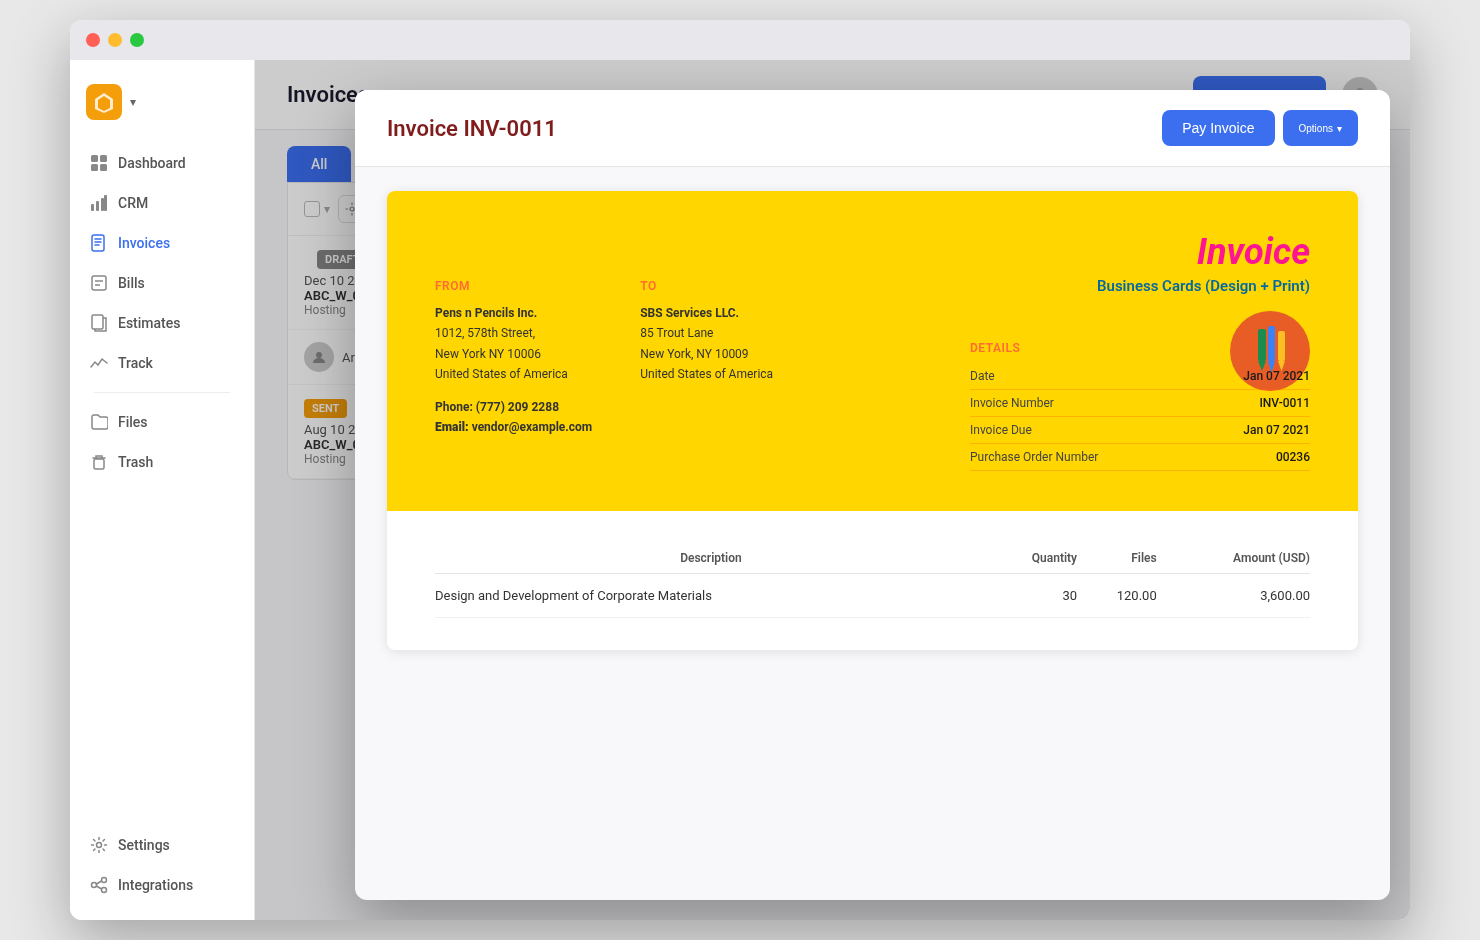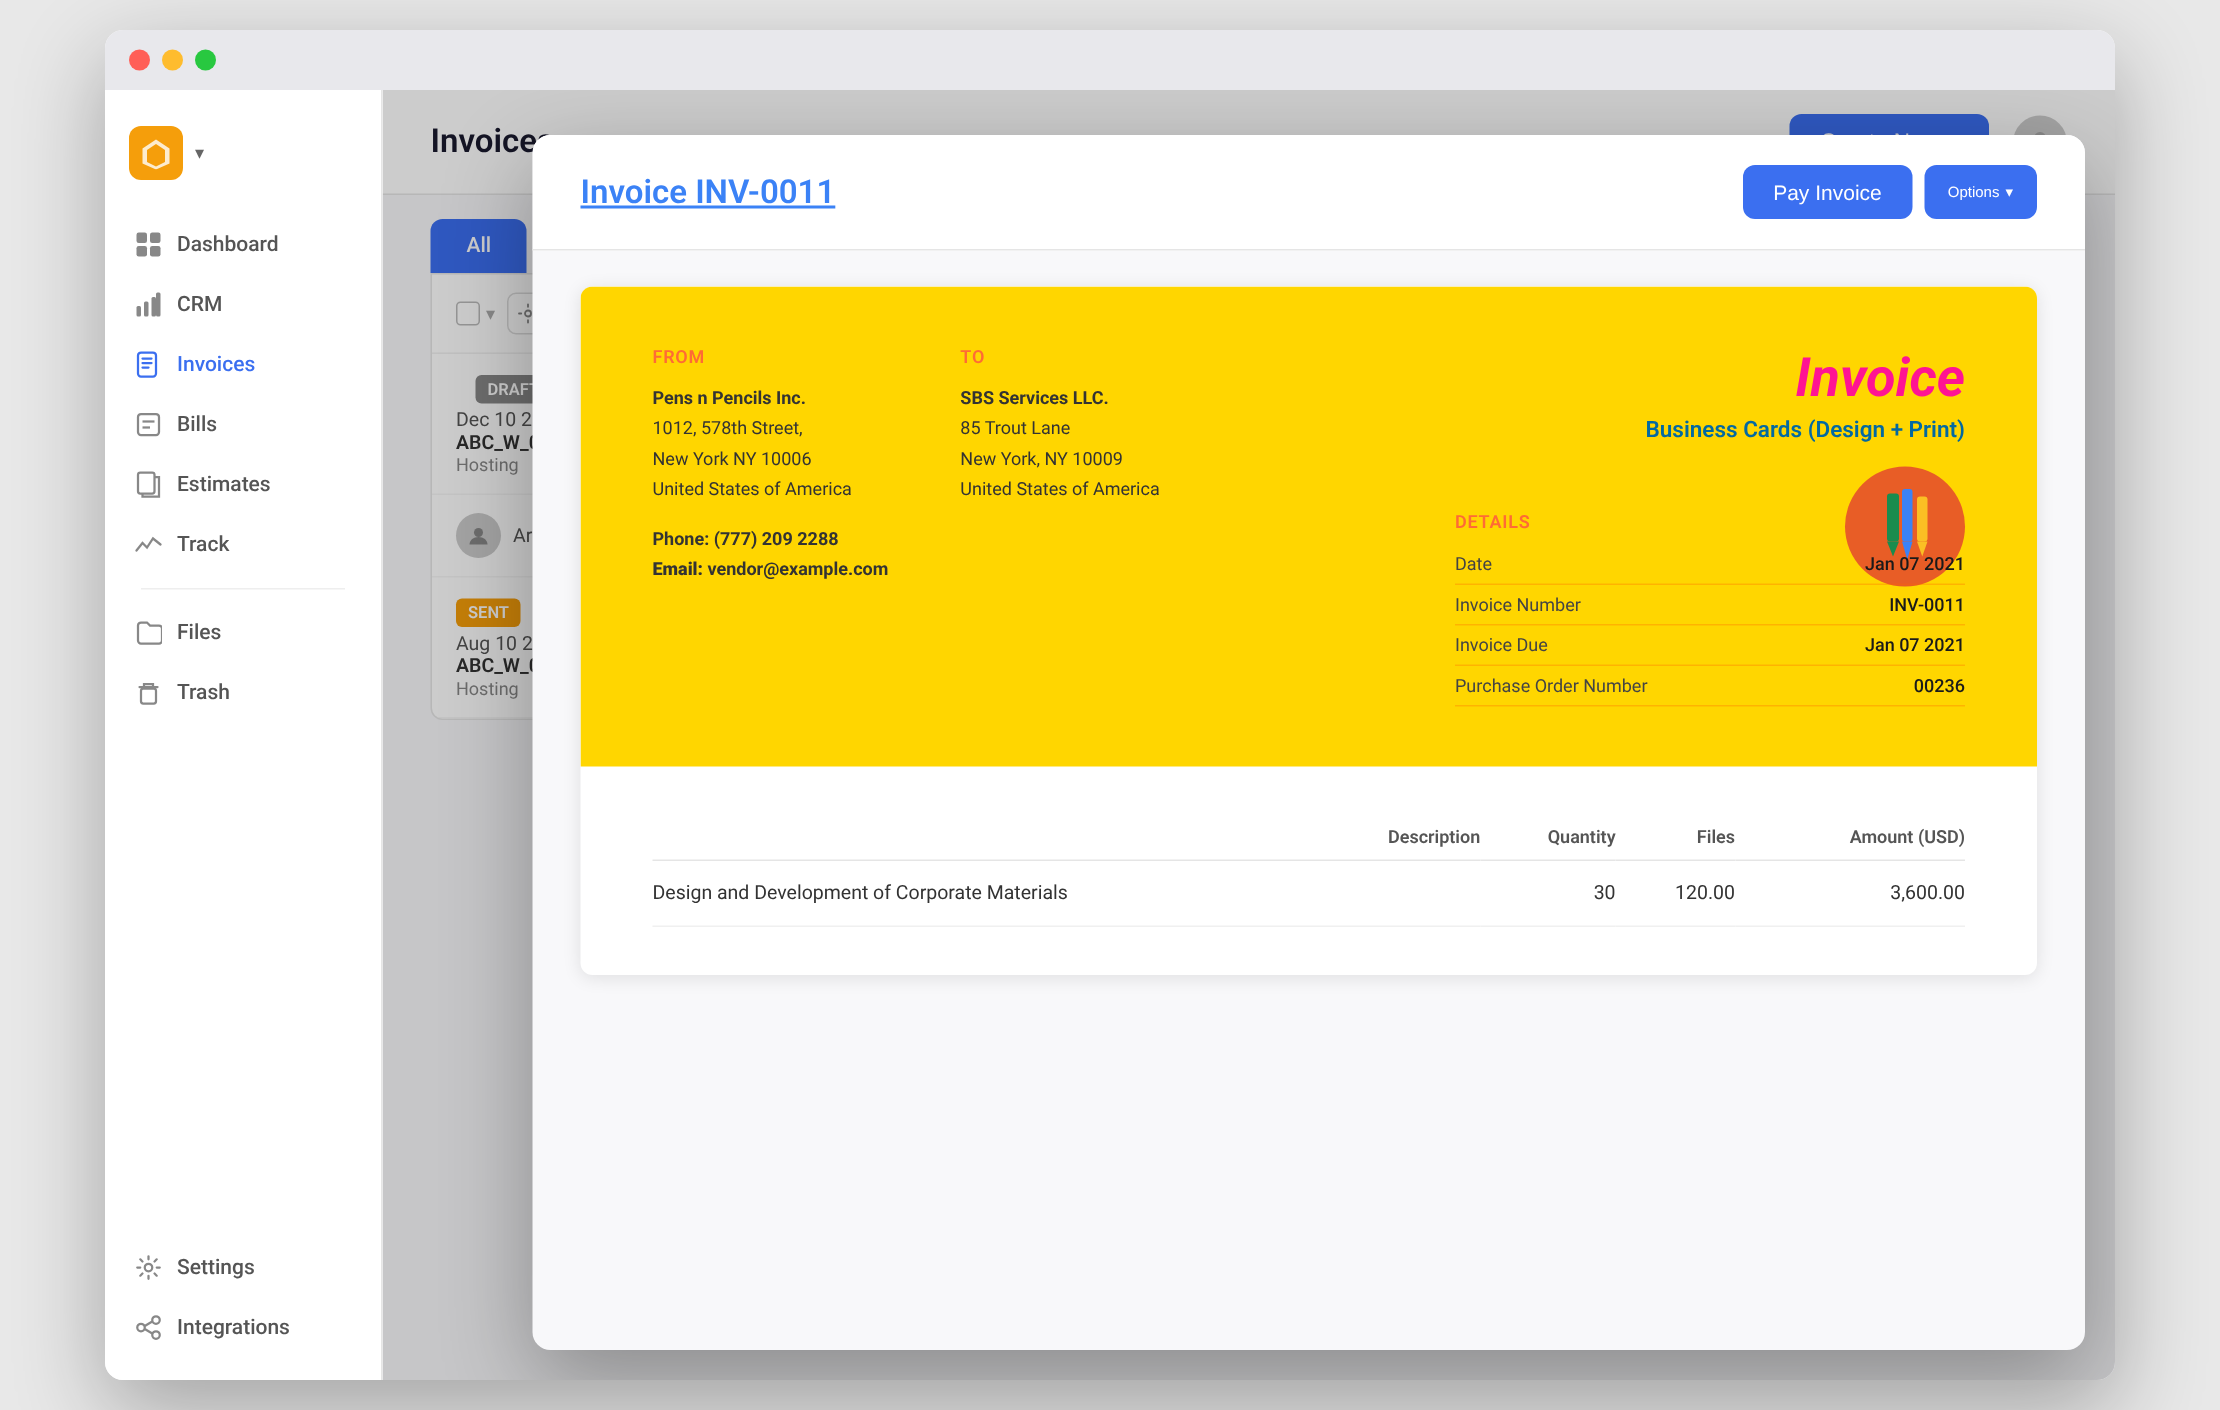--- a/index.html
+++ b/index.html
@@ -281,22 +281,21 @@
       background: #fff;
       border-bottom: 1px solid #e5e5e5;
       position: sticky;
       top: 0;
       z-index: 5;
     }
 
     .modal-title {
       font-size: 22px;
       font-weight: 600;
-      color: #3b82f6;
-      text-decoration: underline;
+      color: #7f1d1d;
     }
 
     .modal-actions {
       display: flex;
       gap: 8px;
     }
 
     .btn-pay {
       background: #3b6ff0;
       color: #ffffff;
@@ -426,21 +425,21 @@
 
     .invoice-table {
       width: 100%;
       border-collapse: collapse;
     }
 
     .invoice-table th {
       font-size: 12px;
       font-weight: 600;
       color: #555;
-      text-align: right;
+      text-align: center;
       padding: 8px 0;
       border-bottom: 1px solid #e5e5e5;
     }
 
     .invoice-table th.right {
       text-align: right;
     }
 
     .invoice-table td {
       padding: 14px 0;
@@ -691,21 +690,21 @@
                     <rect x="18" y="8" width="8" height="32" rx="2" fill="#1a8c4e"></rect>
                     <polygon points="18,40 26,40 22,50" fill="#1a8c4e"></polygon>
                     <rect x="28" y="5" width="7" height="35" rx="2" fill="#3b82f6"></rect>
                     <polygon points="28,40 35,40 31.5,52" fill="#3b82f6"></polygon>
                     <rect x="38" y="10" width="7" height="30" rx="2" fill="#fbbf24"></rect>
                     <polygon points="38,40 45,40 41.5,50" fill="#fbbf24"></polygon>
                   </svg>
                 </div>
               </div>
 
-              <div style="display:flex;gap:48px;">
+              <div style="display:flex;gap:48px;margin-top:48px;">
 
                 <div class="invoice-from">
                   <div class="invoice-section-label">From</div>
                   <div class="invoice-address">
                     <strong>Pens n Pencils Inc.</strong><br>
                     <span>1012, 578th Street,</span><br>
                     <span>New York NY 10006</span><br>
                     <span>United States of America</span>
                   </div>
                   <div class="invoice-contact">

